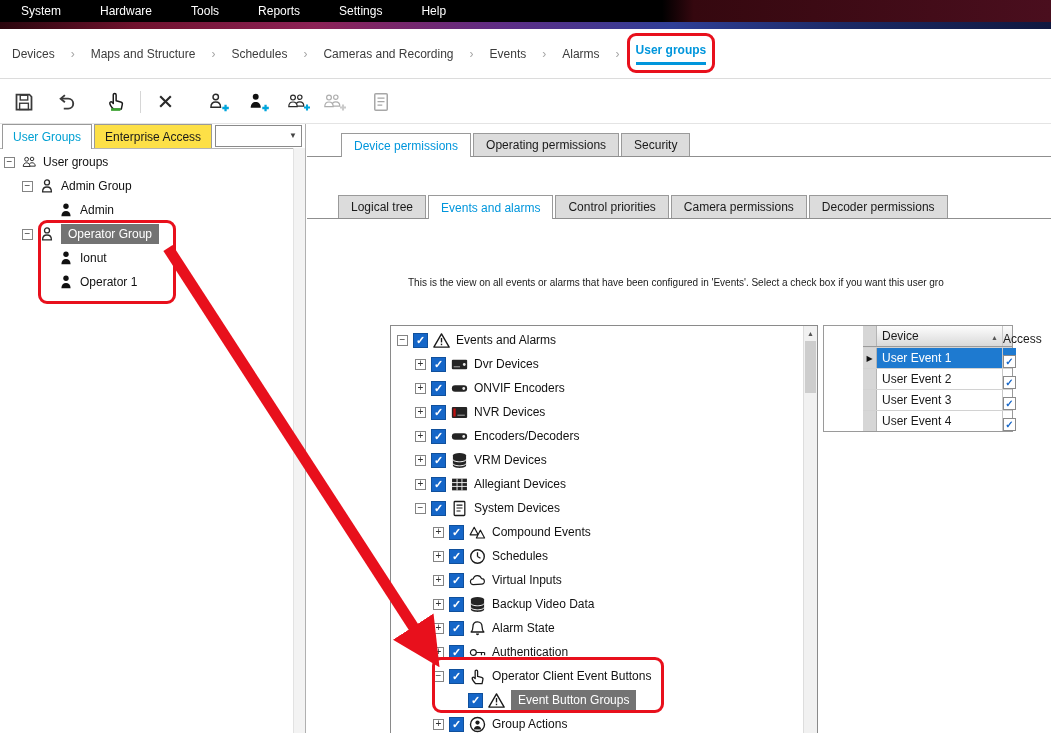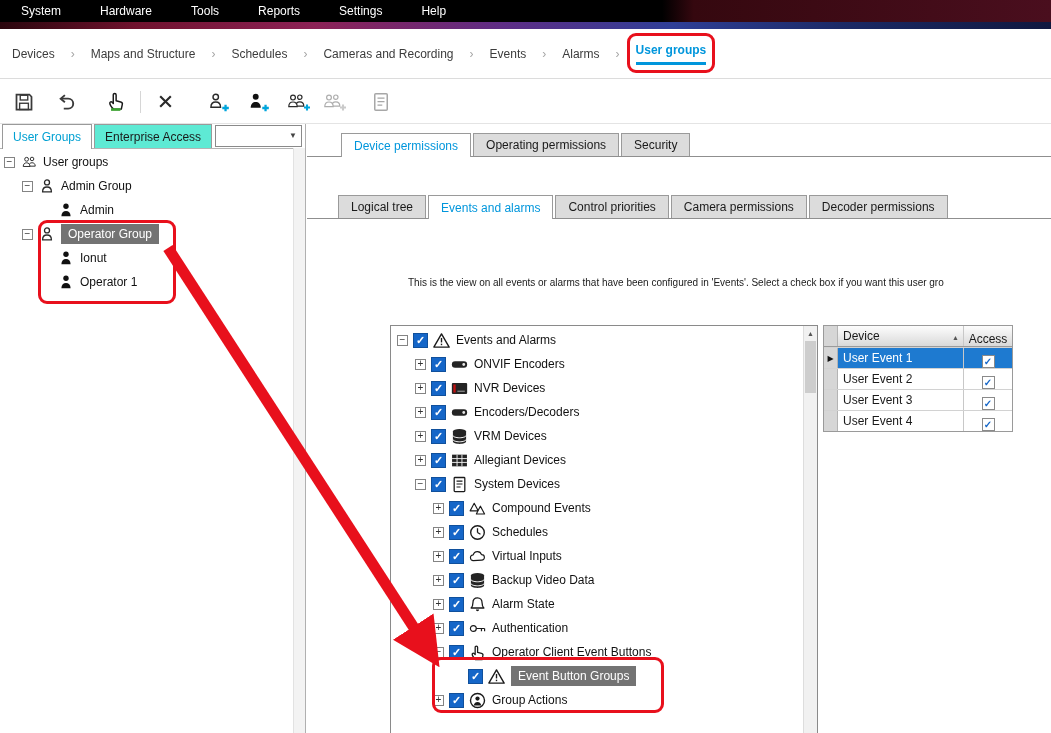--- a/index.html
+++ b/index.html
@@ -29,21 +29,21 @@
   .tbtn{width:28px;height:28px;border:none;background:transparent;display:flex;align-items:center;justify-content:center;padding:0;}
   .tbtn svg{display:block;}
   .tbtn.disabled{opacity:.38;filter:grayscale(1);}
   .tsep{width:1px;height:22px;background:#d6d6d6;margin:0 10px;}
   .mr14{margin-right:14px}.mr22{margin-right:22px}.mr26{margin-right:26px}.mr12{margin-right:12px}.mr8{margin-right:8px}.mr18{margin-right:18px}
 
   
   .left-panel{position:absolute;left:0;top:124px;width:306px;bottom:0;background:#fff;border-right:1px solid #b0b0b0;box-sizing:border-box;}
   .lp-tabs{display:flex;height:24px;border-bottom:1px solid #b4b4b4;align-items:stretch;}
   .lp-tab{display:flex;align-items:center;padding:0 10px;font-size:12px;border:1px solid #9a9a9a;border-bottom:none;
-    background:#5eead4;color:#1a1a1a;margin-left:2px;box-sizing:border-box;white-space:nowrap;}
+    background:#fde047;color:#1a1a1a;margin-left:2px;box-sizing:border-box;white-space:nowrap;}
   .lp-tab.active{background:#fff;color:#00a0d2;position:relative;z-index:2;margin-bottom:-1px;}
   .lp-combo{flex:1;margin:1px 3px;border:1px solid #8a8a8a;background:#fff;position:relative;}
   .lp-combo::after{content:"\25BC";position:absolute;right:4px;top:5px;font-size:8px;color:#444;}
   .lp-tree{position:absolute;left:0;top:24px;right:13px;bottom:0;padding-top:2px;overflow:hidden;}
   .lp-scroll{position:absolute;right:0;top:24px;bottom:0;width:12px;background:#f3f3f3;border-left:1px solid #e2e2e2;box-sizing:border-box;}
 
   
   .trow{display:flex;align-items:center;height:24px;font-size:12px;color:#111;white-space:nowrap;}
   .exp{width:11px;height:11px;border:1px solid #848484;background:#fff;display:flex;align-items:center;justify-content:center;
     font-size:10px;line-height:1;color:#333;flex:0 0 auto;box-sizing:border-box;}
@@ -73,21 +73,21 @@
 
   
   .events-panel{position:absolute;left:390px;top:325px;width:428px;bottom:-2px;border:1px solid #8a8a8a;background:#fff;box-sizing:border-box;}
   .etree{position:absolute;left:0;top:2px;right:14px;bottom:0;overflow:hidden;}
   .escroll{position:absolute;top:0;right:0;bottom:0;width:14px;background:#f1f1f1;border-left:1px solid #ddd;box-sizing:border-box;}
   .e-up{height:14px;display:flex;align-items:center;justify-content:center;}
   .e-up::before{content:"\25B2";font-size:7px;color:#555;}
   .e-thumb{position:absolute;left:1px;right:1px;top:15px;height:52px;background:#cdcdcd;}
 
   
-  .dtable{position:absolute;left:823px;top:325px;width:190px;border:1px solid #9a9a9a;font-size:12px;background:#fff;box-sizing:border-box;}
+  .dtable{position:absolute;left:823px;top:325px;width:190px;border:1px solid #9a9a9a;font-size:12px;background:#fff;box-sizing:border-box;padding-left:39px;}
   .dt-row{display:flex;height:21px;box-sizing:border-box;}
   .dt-row + .dt-row{border-top:1px solid #d2d2d2;}
   .dt-sel{width:14px;background:#d6d6d6;border-right:1px solid #b4b4b4;flex:0 0 auto;display:flex;align-items:center;justify-content:center;box-sizing:border-box;}
   .dt-dev{width:126px;flex:0 0 auto;display:flex;align-items:center;padding-left:5px;border-right:1px solid #c8c8c8;box-sizing:border-box;white-space:nowrap;overflow:hidden;}
   .dt-acc{flex:1;display:flex;align-items:flex-end;justify-content:center;}
   .dt-head{background:linear-gradient(#fdfdfd,#d9d9d9);border-bottom:1px solid #9a9a9a;}
   .dt-head .dt-dev{justify-content:space-between;padding-right:4px;}
   .sort::before{content:"\25B2";font-size:7px;color:#555;}
   .cur::before{content:"\25B6";font-size:8px;color:#111;}
   .dt-row.selected .dt-dev{background:#1e7ad0;color:#fff;}
@@ -343,20 +343,28 @@
         <span class="cb"></span>
         <svg class="tic" viewBox="0 0 16 16">
             <use href="#i-warn"></use>
           </svg>
         <span class="lbl">Events and Alarms</span>
       </div>
       <div class="trow lvl1">
         <span class="exp plus"></span>
         <span class="cb"></span>
         <svg class="tic" viewBox="0 0 16 16">
+            <use href="#i-dvr"></use>
+          </svg>
+        <span class="lbl">Dvr Devices</span>
+      </div>
+      <div class="trow lvl1">
+        <span class="exp plus"></span>
+        <span class="cb"></span>
+        <svg class="tic" viewBox="0 0 16 16">
             <use href="#i-enc"></use>
           </svg>
         <span class="lbl">ONVIF Encoders</span>
       </div>
       <div class="trow lvl1">
         <span class="exp plus"></span>
         <span class="cb"></span>
         <svg class="tic" viewBox="0 0 16 16">
             <use href="#i-nvr"></use>
           </svg>

